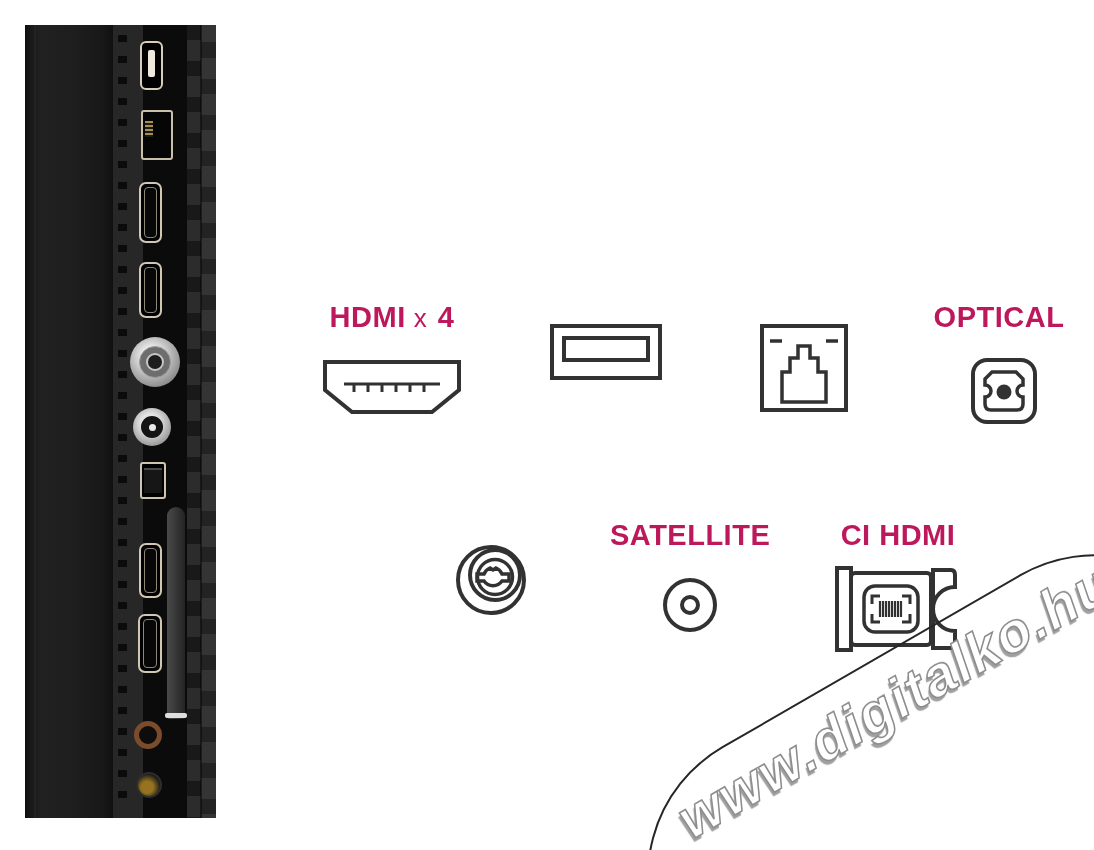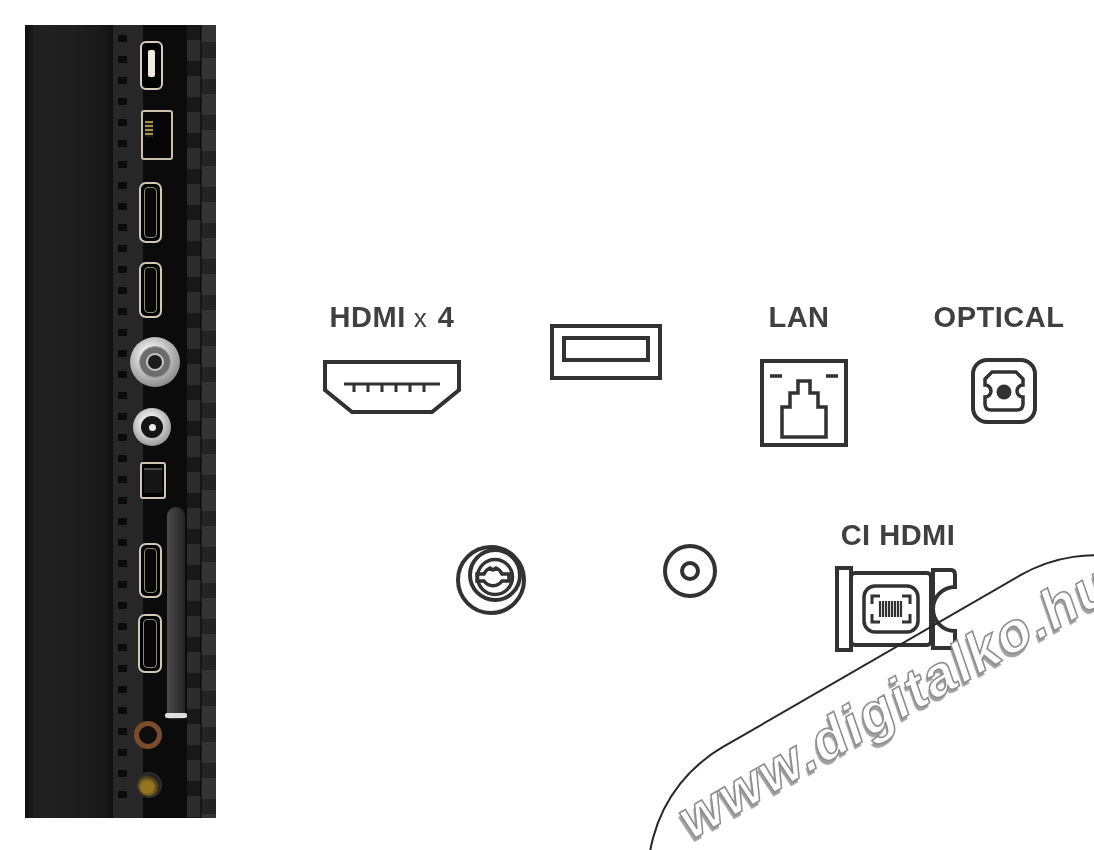--- a/index.html
+++ b/index.html
@@ -5,21 +5,21 @@
   html,body{margin:0;padding:0;}
   body{
     width:1094px;height:850px;position:relative;overflow:hidden;
     background:#ffffff;
     font-family:"Liberation Sans", sans-serif;
   }
 
   
   .conn-item{position:absolute;text-align:center;}
   .conn-label{
-    font-weight:700;font-size:29px;line-height:34px;color:#404040;
+    font-weight:700;font-size:29px;line-height:34px;color:#be185d;
     letter-spacing:0.5px;white-space:nowrap;
   }
   .conn-label .times{font-weight:400;font-size:26px;margin:0 2px 0 8px;}
   .conn-label .count{font-weight:700;font-size:29px;}
   .conn-icon{display:block;margin:0 auto;}
   .conn-icon svg{display:block;}
 
   
   .tv-panel{
     position:absolute;left:25px;top:25px;width:191px;height:793px;
@@ -203,21 +203,20 @@
 <div class="conn-item" style="left:524px;top:300px;width:164px;">
   <span class="conn-icon" style="margin-top:24px;width:112px;">
     <svg width="112" height="56" viewBox="0 0 112 56" fill="none" stroke="#323232">
       <rect x="2" y="2" width="108" height="52" stroke-width="4"></rect>
       <rect x="14" y="14" width="84" height="22" stroke-width="4"></rect>
     </svg>
   </span>
 </div>
 
 <div class="conn-item" style="left:722px;top:300px;width:164px;">
-  <div class="conn-label"><span>LAN</span><span class="times"></span><span class="count"></span></div>
   <span class="conn-icon" style="margin-top:24px;width:88px;">
     <svg width="88" height="88" viewBox="0 0 88 88" fill="none" stroke="#323232">
       <rect x="2" y="2" width="84" height="84" stroke-width="4"></rect>
       <path d="M10,17 H22 M66,17 H78" stroke-width="3.5"></path>
       <path d="M22,78 V48 H30 V34 H38 V22 H50 V34 H58 V48 H66 V78 Z" stroke-width="3.5"></path>
     </svg>
   </span>
 </div>
 
 <div class="conn-item" style="left:922px;top:300px;width:164px;">
@@ -236,20 +235,21 @@
     <svg width="76" height="76" viewBox="0 0 76 76" fill="none" stroke="#323232">
       <circle cx="36" cy="40" r="33" stroke-width="4"></circle>
       <circle cx="40" cy="35" r="25" stroke-width="4"></circle>
       <circle cx="40" cy="37" r="17.5" stroke-width="3.5"></circle>
       <path d="M22,34 h7 a11,11 0 0 1 6,-6 l3,2 3,-2 a11,11 0 0 1 6,6 h7 v7 h-7 a11,11 0 0 1 -18,0 h-7 Z" stroke-width="3.5"></path>
     </svg>
   </span>
 </div>
 
 <div class="conn-item" style="left:610px;top:518px;width:160px;">
+  <div class="conn-label"><span>SATELLITE</span></div>
   <span class="conn-icon" style="margin-top:25px;width:56px;">
     <svg width="56" height="56" viewBox="0 0 56 56" fill="none" stroke="#323232">
       <circle cx="28" cy="28" r="25" stroke-width="4"></circle>
       <circle cx="28" cy="28" r="8" stroke-width="4"></circle>
     </svg>
   </span>
 </div>
 
 <div class="conn-item" style="left:818px;top:518px;width:160px;">
   <div class="conn-label"><span>CI HDMI</span></div>

